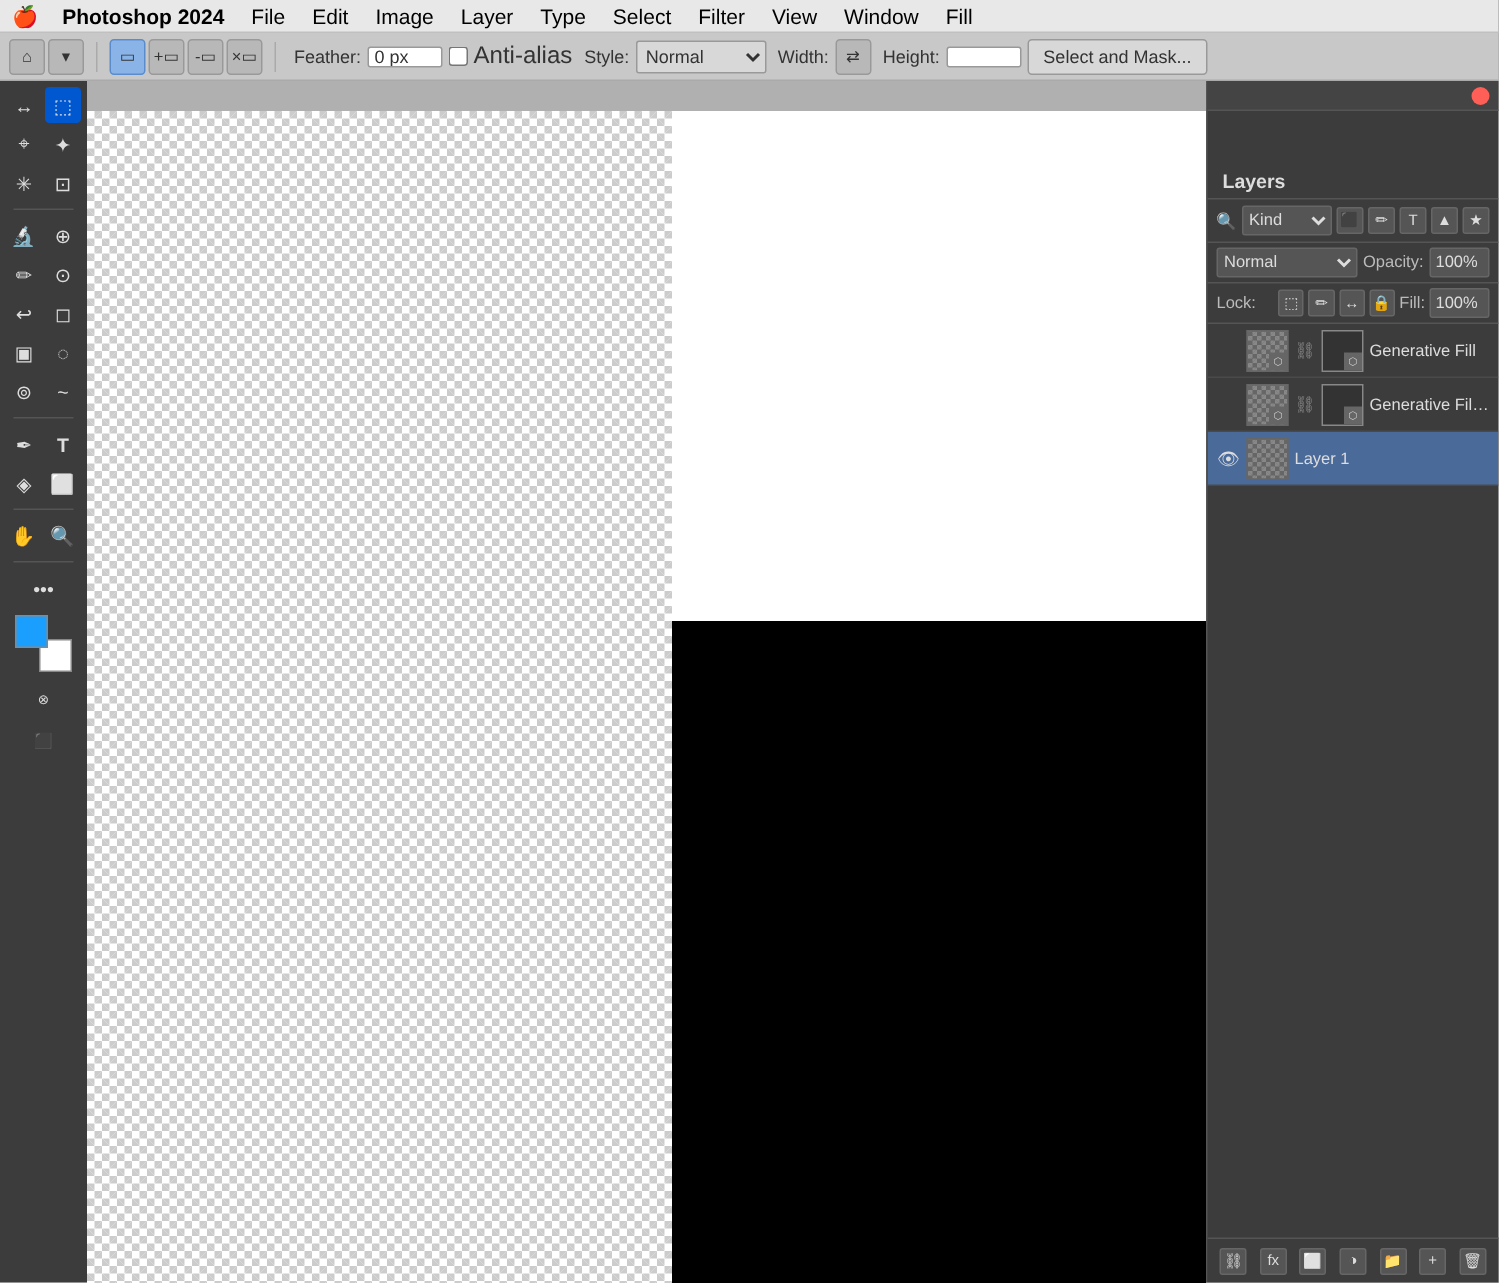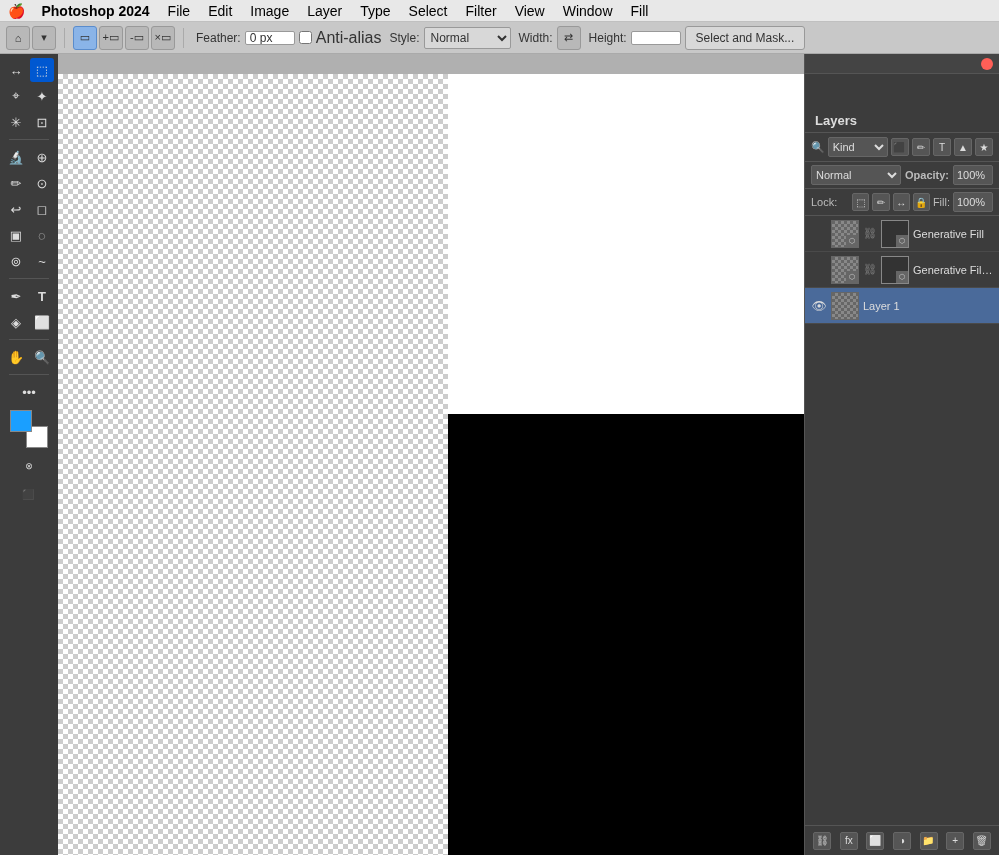--- a/index.html
+++ b/index.html
@@ -250,21 +250,21 @@
     }
     .mode-select {
       height: 20px;
       background: #555;
       border: 1px solid #666;
       color: #ddd;
       font-size: 11px;
       border-radius: 2px;
       flex: 1;
     }
-    .opacity-label { font-size: 11px; color: #bbb; font-weight: bold; }
+    .opacity-label { font-size: 11px; color: #bbb; }
     .opacity-input {
       width: 40px; height: 20px;
       background: #555;
       border: 1px solid #666;
       color: #ddd;
       font-size: 11px;
       border-radius: 2px;
       padding: 0 3px;
     }
     .layers-lock-row {

